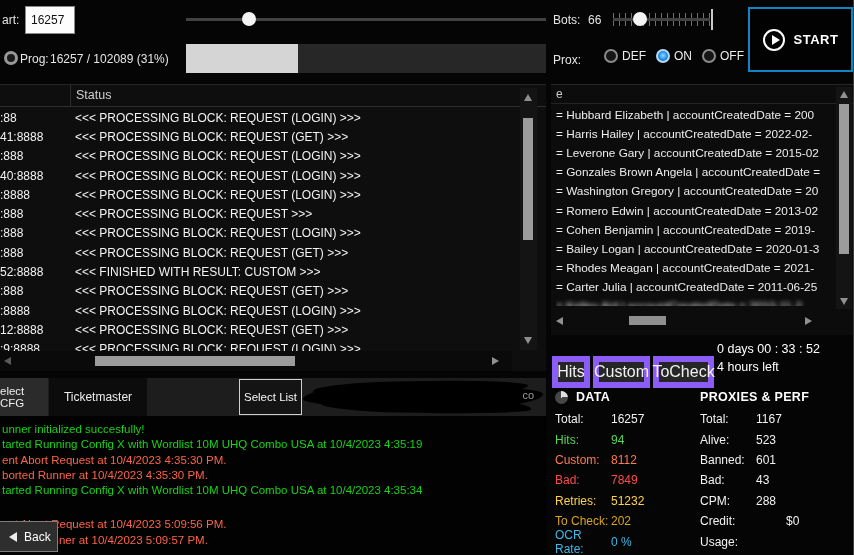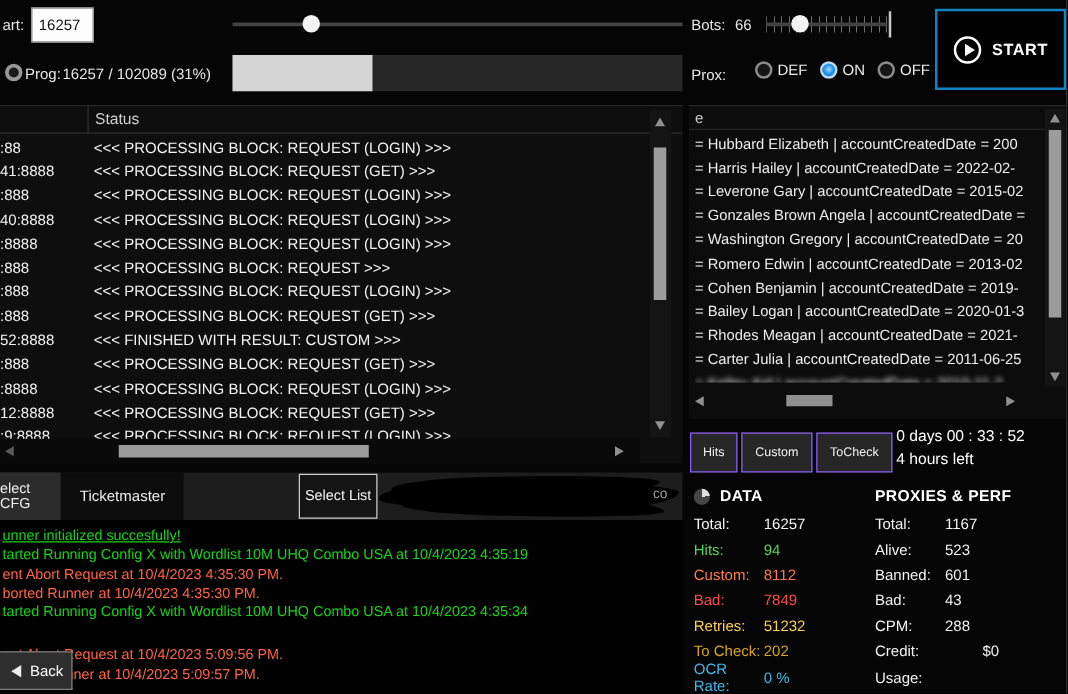--- a/index.html
+++ b/index.html
@@ -80,22 +80,22 @@
   #lines-vscroll .tri-down { left:4px; bottom:4px; }
   #lines-vscroll .sb-thumb { left:3px; top:17px; width:10px; height:150px; }
 
   #lines-hscroll { position:absolute; left:2px; bottom:5px; width:262px; height:18px; }
   #lines-hscroll .tri-left { left:3px; top:5px; }
   #lines-hscroll .tri-right { right:3px; top:5px; }
   #lines-hscroll .sb-thumb { left:76px; top:4px; width:37px; height:9px; background:#8f8f8f; }
 
   
   #result-tabs { position:absolute; left:551px; top:339px; width:303px; height:36px; }
-  .rtab { position:absolute; top:7px; height:32px; background:#262626; border:1px solid #8b5cf6;
-          color:#f2f2f2; font-size:10px; display:flex; align-items:center; justify-content:center; cursor:pointer; }
+  .rtab { position:absolute; top:17px; height:32px; background:#262626; border:6px solid #8b5cf6;
+          color:#f2f2f2; font-size:16px; display:flex; align-items:center; justify-content:center; cursor:pointer; }
   #rtab-hits { left:1px; width:38px; }
   #rtab-custom { left:42px; width:57px; }
   #rtab-tocheck { left:102px; width:61px; }
   #timer-elapsed { position:absolute; left:166px; top:3px; font-size:12.5px; color:#fff; white-space:nowrap; }
   #timer-left { position:absolute; left:166px; top:21px; font-size:12.5px; color:#fff; white-space:nowrap; }
 
   
   #config-bar { position:absolute; left:0; top:378px; width:546px; height:38px; background:#1d1d1d; }
   #cfg-select-tab { position:absolute; left:0; top:0; width:48px; height:38px; background:#2b2b2b;
                     display:flex; align-items:center; justify-content:center; font-size:11.5px; cursor:pointer; }
@@ -320,21 +320,21 @@
     <div id="cfg-config-tab">Ticketmaster</div>
     <button id="select-list-btn">Select List</button>
     <div id="redaction">
       <div class="blob"></div>
       <span class="hint">co</span>
     </div>
   </div>
 
   <div id="console">
 
-      <div class="log-line" style="color: rgb(23, 212, 23); text-decoration: underline;">unner initialized succesfully!</div>
+      <div class="log-line" style="color: rgb(23, 212, 23);">unner initialized succesfully!</div>
 
       <div class="log-line" style="color: rgb(23, 212, 23);">tarted Running Config X with Wordlist 10M UHQ Combo USA at 10/4/2023 4:35:19</div>
 
       <div class="log-line" style="color: rgb(255, 99, 71);">ent Abort Request at 10/4/2023 4:35:30 PM.</div>
 
       <div class="log-line" style="color: rgb(255, 99, 71);">borted Runner at 10/4/2023 4:35:30 PM.</div>
 
       <div class="log-line" style="color: rgb(23, 212, 23);">tarted Running Config X with Wordlist 10M UHQ Combo USA at 10/4/2023 4:35:34</div>
 
       <div class="log-line" style="color: rgb(255, 99, 71);">ent Abort Request at 10/4/2023 5:09:56 PM.</div>

